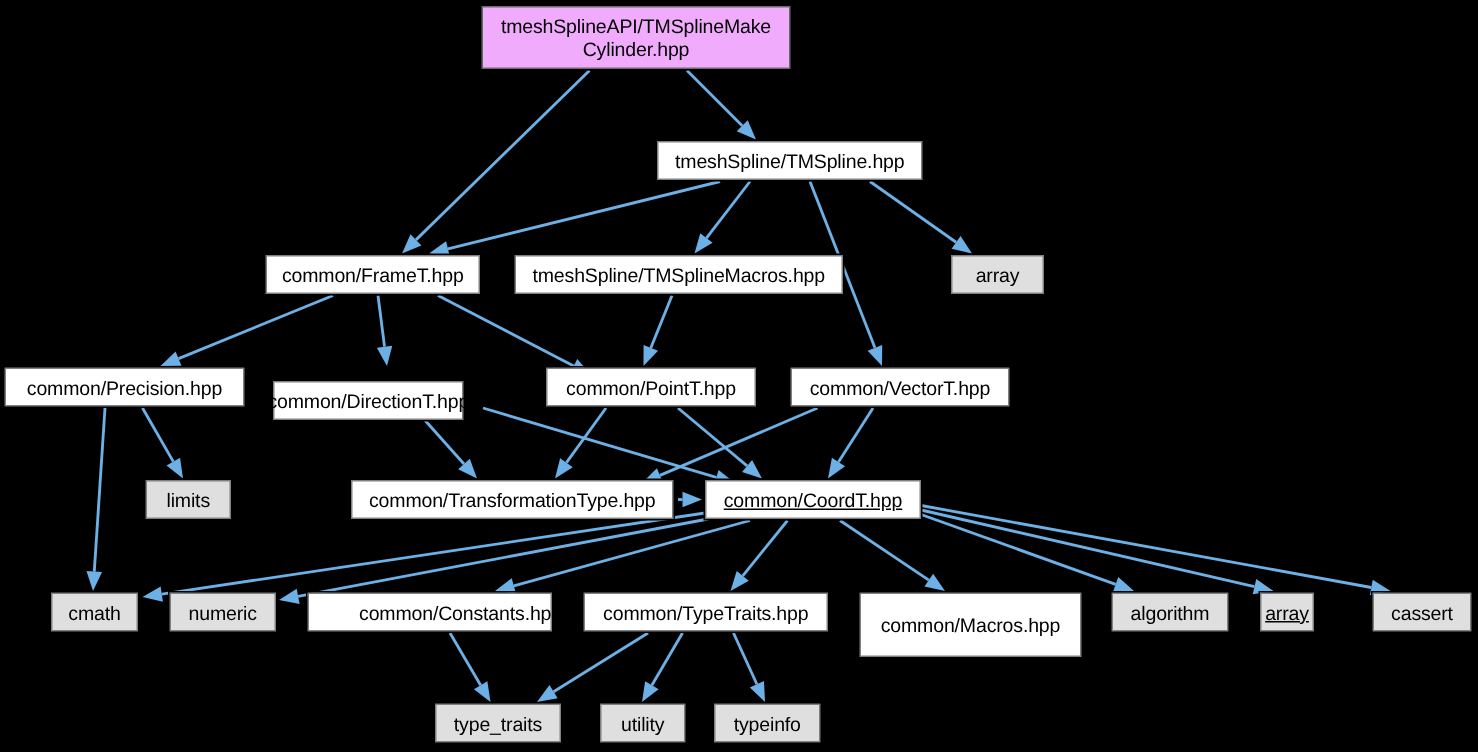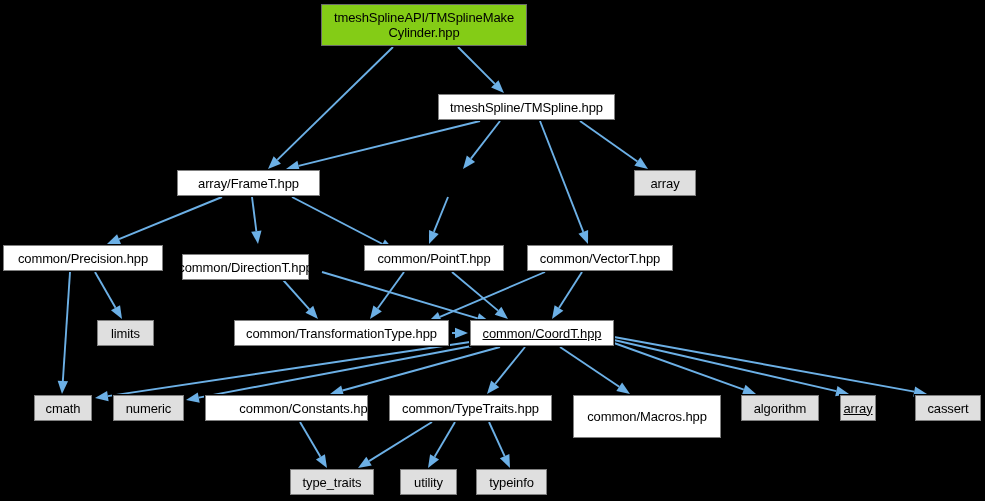--- a/index.html
+++ b/index.html
@@ -34,21 +34,21 @@
     text-align: center;
     font-size: 13px;
     line-height: 15px;
     color: #000000;
     letter-spacing: -0.1px;
     white-space: pre-line;
     z-index: 5;
   }
   .gnode.fill-white { background: #ffffff; }
   .gnode.fill-gray  { background: #dfdfdf; }
-  .gnode.fill-root  { background: #84cc16; border: 1px solid #6b6b6b; }
+  .gnode.fill-root  { background: #f0abfc; border: 1px solid #6b6b6b; }
 </style>
 </head>
 <body>
 
 <div id="graph-root" style="width: 985px; height: 501px; background: rgb(0, 0, 0);">
   <svg id="graph-svg" viewBox="0 0 985 501" xmlns="http://www.w3.org/2000/svg">
       <g>
         <line x1="393" y1="47" x2="277.30335040837457" y2="159.9199300014264" stroke="#6cb0e6" stroke-width="1.9"></line>
         <polygon points="268,169 273.6713224089451,156.19858983807657 280.935378407804,163.64127016477622" fill="#6cb0e6"></polygon>
       </g>
@@ -169,21 +169,22 @@
         <polygon points="428,468 430.09604531806815,454.15635185275914 439.0651694698016,459.4208377679071" fill="#6cb0e6"></polygon>
       </g>
       <g>
         <line x1="489" y1="422" x2="504.6011994553346" y2="456.17405594978055" stroke="#6cb0e6" stroke-width="1.9"></line>
         <polygon points="510,468 499.87082183524683,458.3335761676467 509.3315770754224,454.0145357319144" fill="#6cb0e6"></polygon>
       </g>
     </svg>
 <div class="gnode fill-root" style="left: 321px; top: 4px; width: 206px; height: 42px;"><span>tmeshSplineAPI/TMSplineMake
 Cylinder.hpp</span></div>
     <div class="gnode fill-white" style="left: 438px; top: 94px; width: 177px; height: 26px;"><span>tmeshSpline/TMSpline.hpp</span></div>
-    <div class="gnode fill-white" style="left: 177px; top: 170px; width: 143px; height: 26px;"><span>array/FrameT.hpp</span></div>
+    <div class="gnode fill-white" style="left: 177px; top: 170px; width: 143px; height: 26px;"><span>common/FrameT.hpp</span></div>
+    <div class="gnode fill-white" style="left: 343px; top: 170px; width: 219px; height: 26px;"><span>tmeshSpline/TMSplineMacros.hpp</span></div>
     <div class="gnode fill-gray" style="left: 634px; top: 170px; width: 62px; height: 26px;"><span>array</span></div>
     <div class="gnode fill-white" style="left: 3px; top: 245px; width: 160px; height: 26px;"><span>common/Precision.hpp</span></div>
     <div class="gnode fill-white" style="left: 182px; top: 254px; width: 127px; height: 26px;"><span>common/DirectionT.hpp</span></div>
     <div class="gnode fill-white" style="left: 364px; top: 245px; width: 140px; height: 26px;"><span>common/PointT.hpp</span></div>
     <div class="gnode fill-white" style="left: 527px; top: 245px; width: 146px; height: 26px;"><span>common/VectorT.hpp</span></div>
     <div class="gnode fill-gray" style="left: 97px; top: 320px; width: 57px; height: 26px;"><span>limits</span></div>
     <div class="gnode fill-white" style="left: 234px; top: 320px; width: 215px; height: 26px;"><span>common/TransformationType.hpp</span></div>
     <div class="gnode fill-white" style="left: 470px; top: 320px; width: 144px; height: 26px; text-decoration: underline;"><span>common/CoordT.hpp</span></div>
     <div class="gnode fill-gray" style="left: 34px; top: 395px; width: 58px; height: 26px;"><span>cmath</span></div>
     <div class="gnode fill-gray" style="left: 113px; top: 395px; width: 71px; height: 26px;"><span>numeric</span></div>

